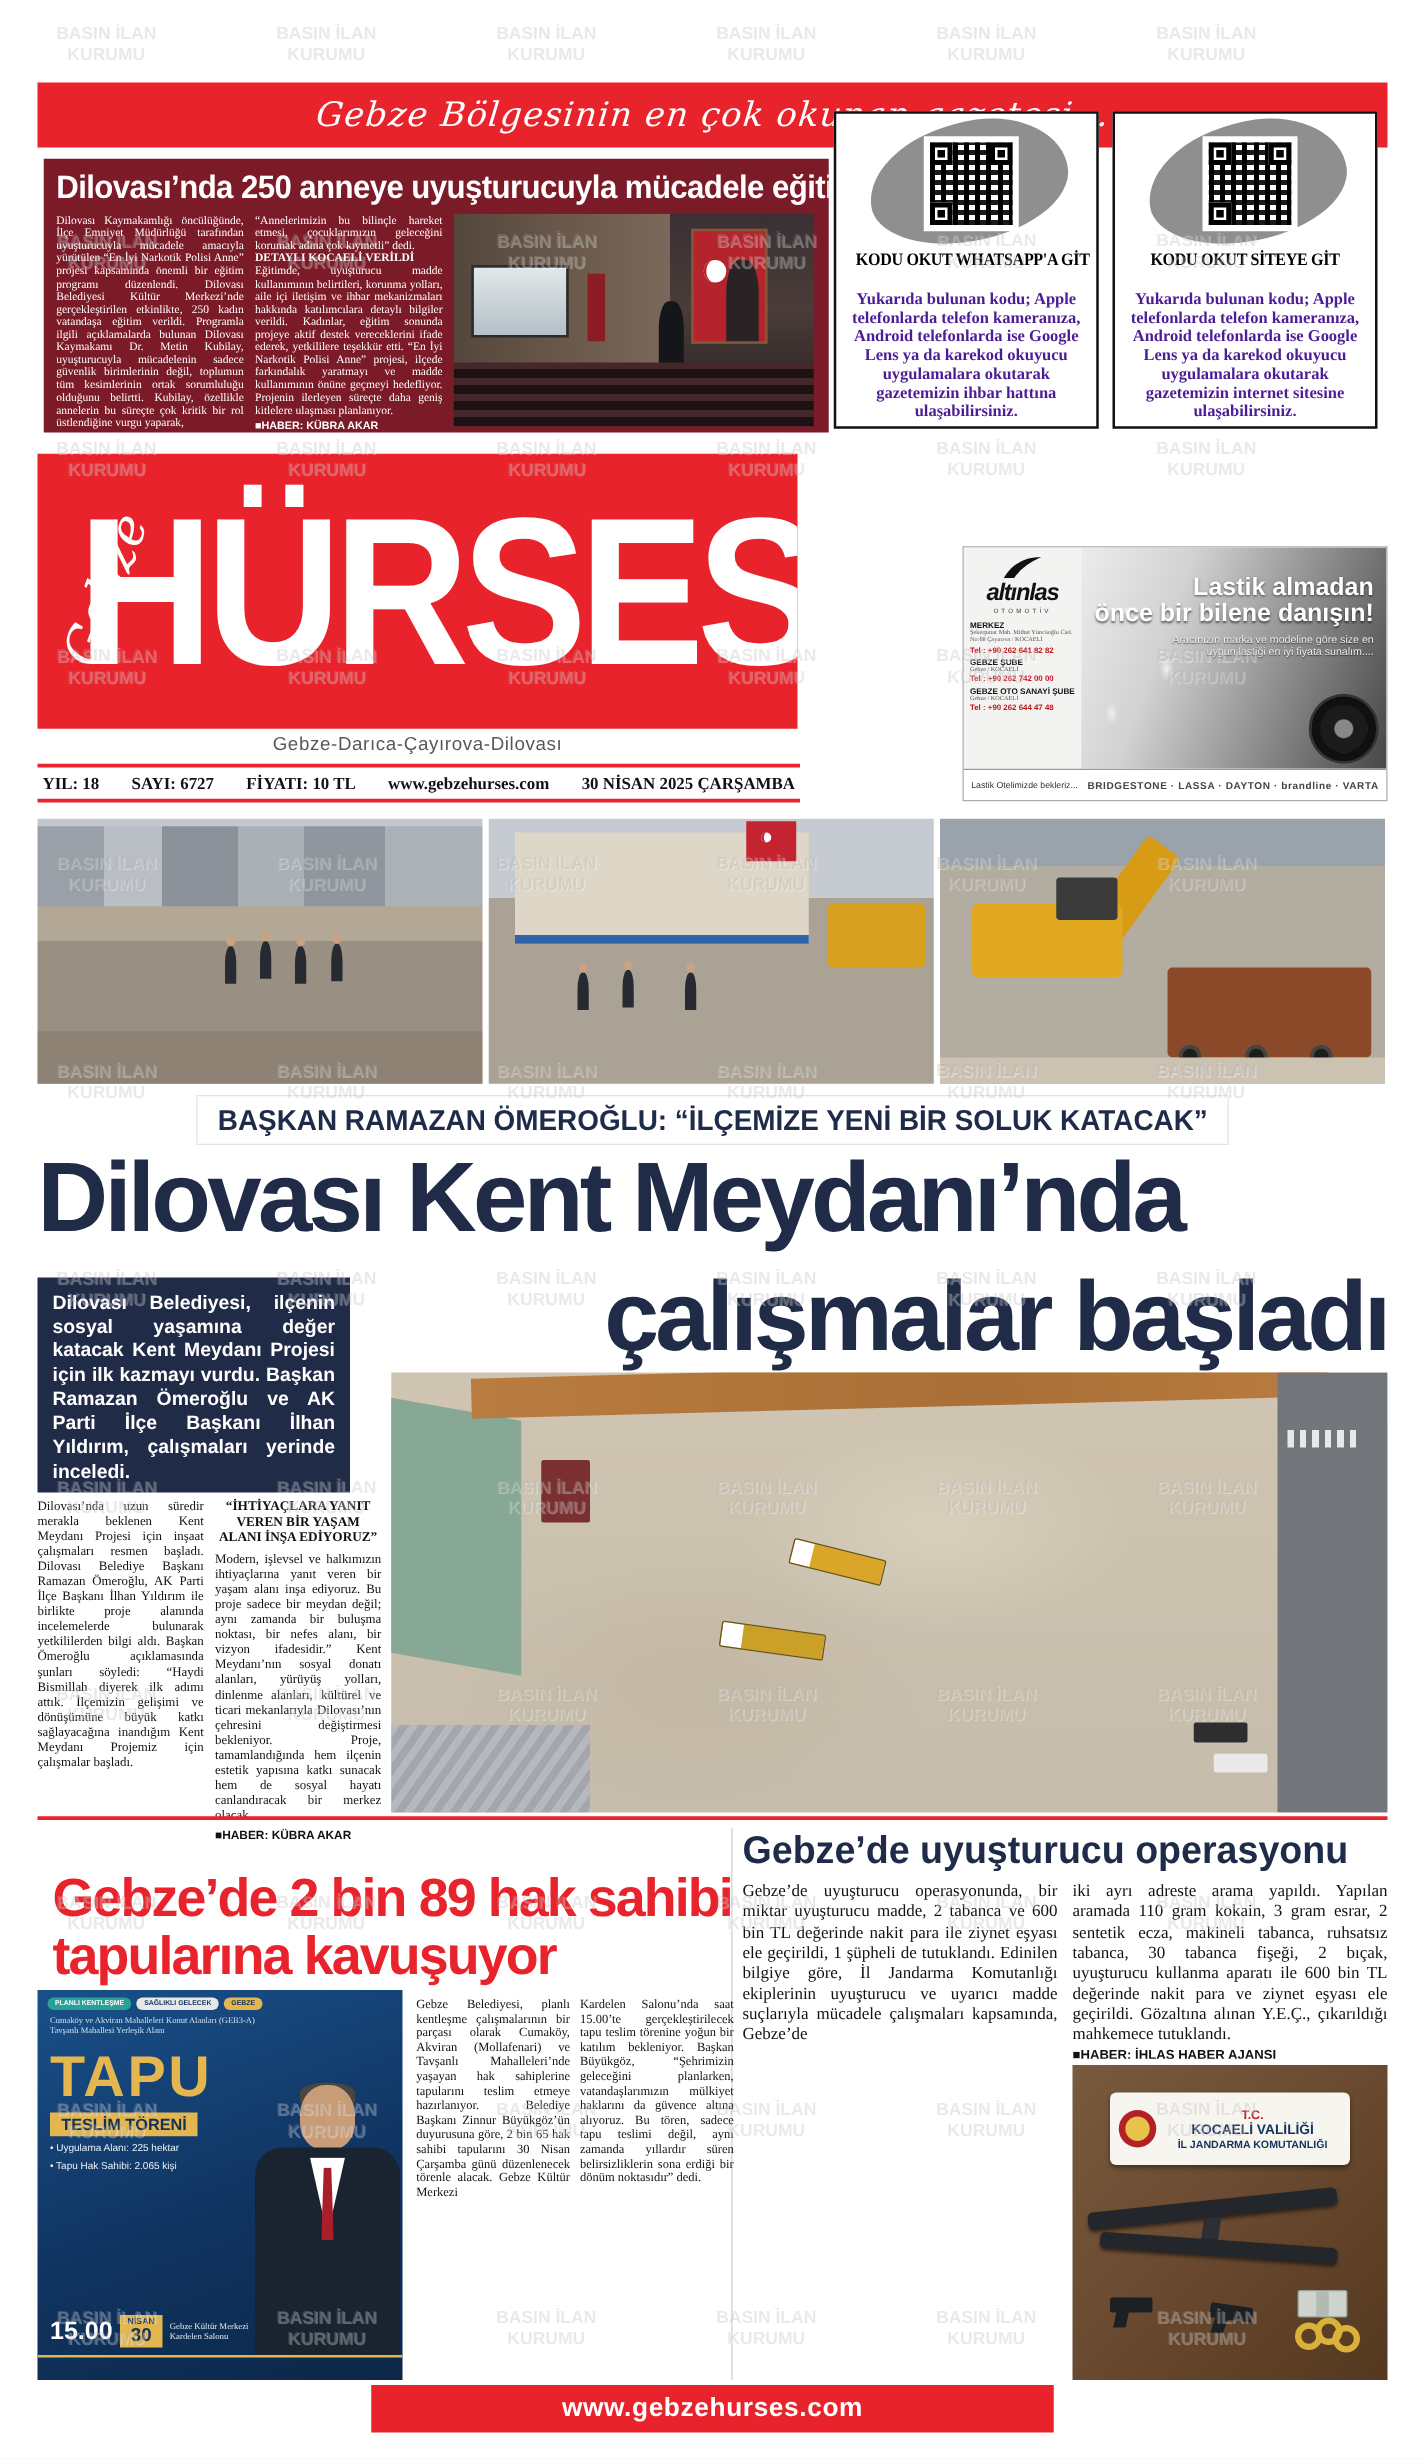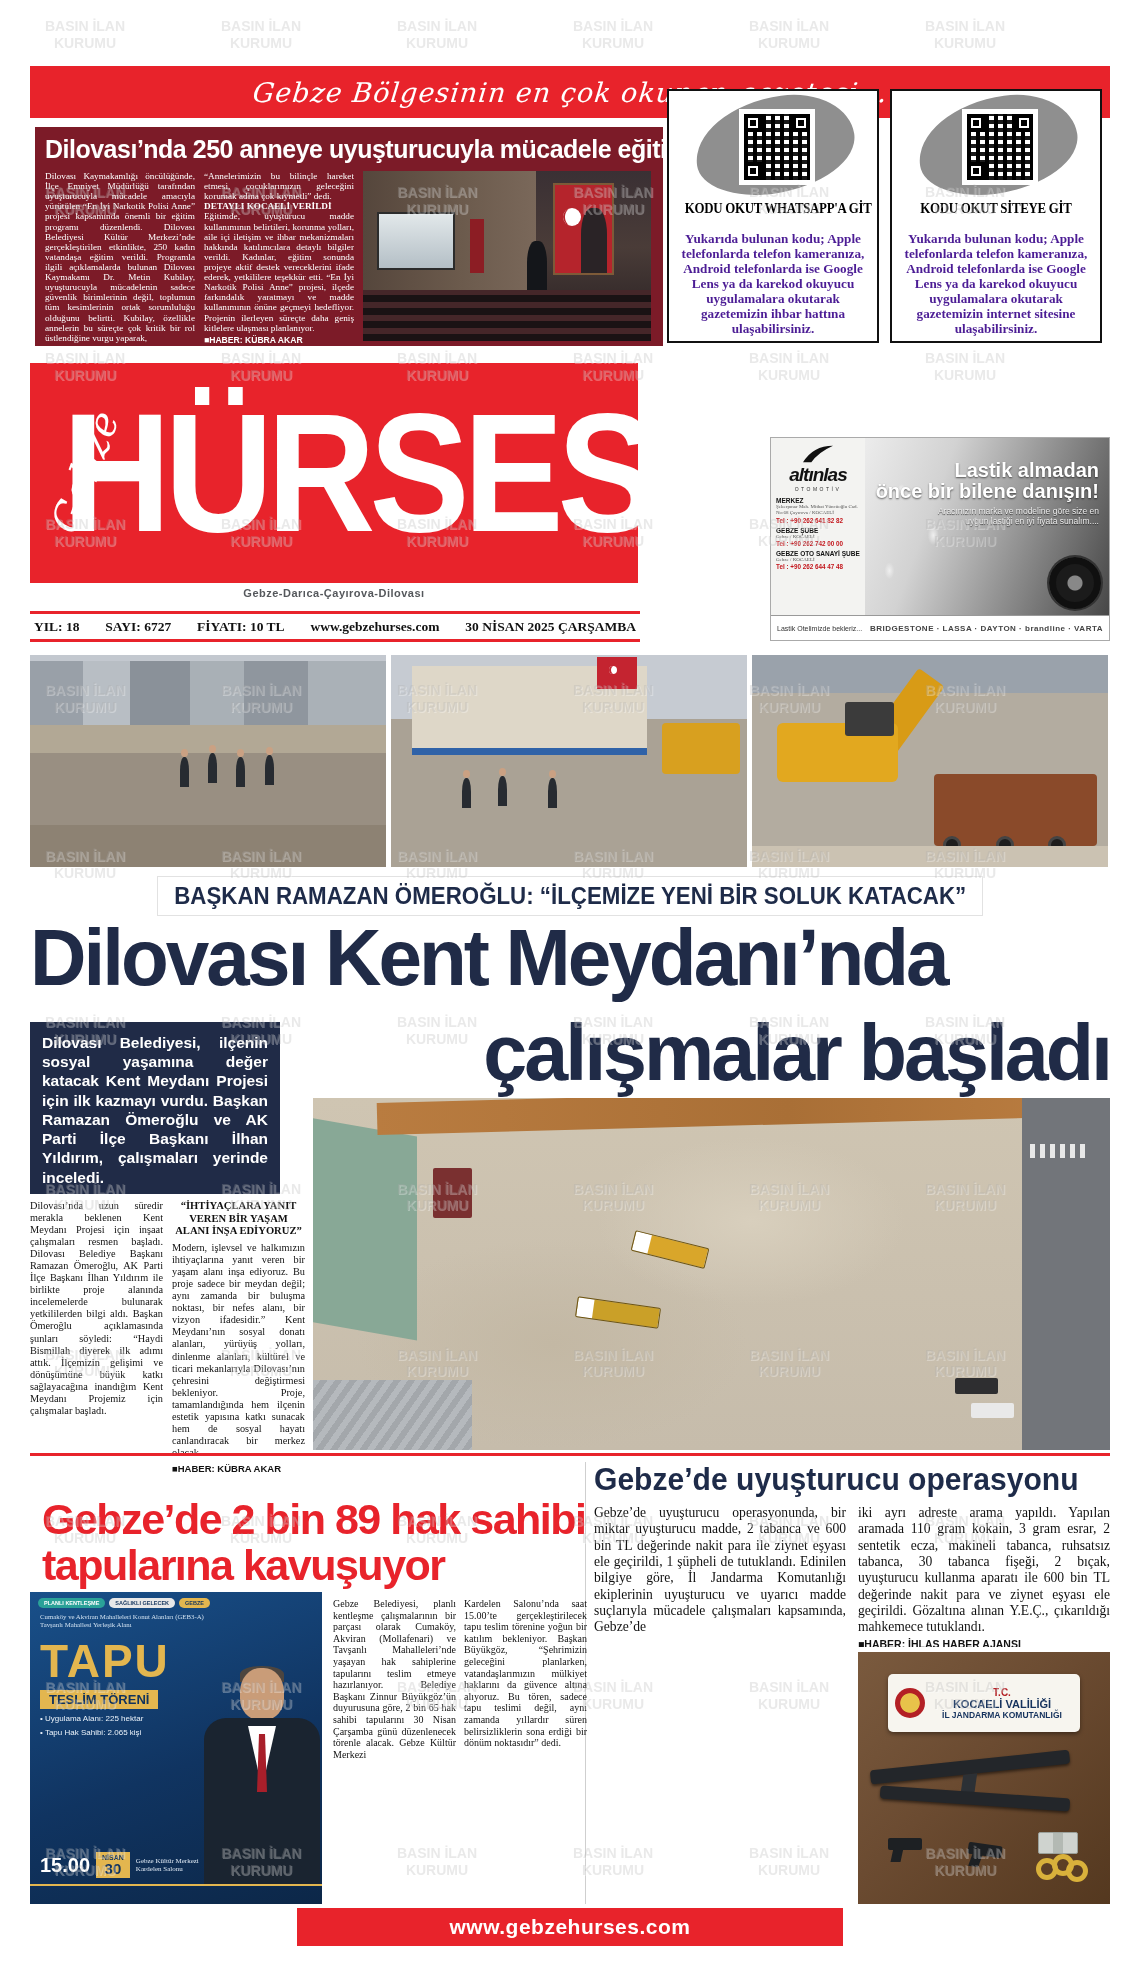--- a/index.html
+++ b/index.html
@@ -48,21 +48,21 @@
   .qr-f::after { content:""; position:absolute; left:2px; top:2px; width:6px; height:6px; background:#000; }
   .qr-f.tl { left:5px; top:5px; } .qr-f.tr { right:5px; top:5px; } .qr-f.bl { left:5px; bottom:5px; }
   .qr-title { font-weight:bold; font-size:14px; letter-spacing:-0.3px; white-space:nowrap; transform:scaleX(.92); transform-origin:center; }
   .qr-text { font-weight:bold; font-size:13.2px; line-height:1.14; color:#4c1d95; margin-top:14px;font-family:Liberation Serif, serif; }
 
   
   #mast { left:30px; top:363px; width:608px; height:220px; background:#e8232b; overflow:hidden; display:flex; align-items:center; justify-content:center; }
   #mast .logo { font-family:"Liberation Sans", sans-serif; font-weight:bold; font-size:150px; letter-spacing:-6px; color:#fff; padding-left:46px; transform:scaleY(1.12); }
   #mast .script { position:absolute; left:-8px; top:86px; font-family:"DejaVu Serif", serif; font-style:italic; font-size:40px; color:#fff; transform:rotate(-70deg); }
   #mast-sub { left:30px; top:587px; width:608px; text-align:center; font-family:"Liberation Sans", sans-serif;
-    font-weight:bold; font-size:11px; color:#55585c; letter-spacing:.5px; }
+    font-weight:normal; font-size:15px; color:#55585c; letter-spacing:.5px; }
   #infobar { left:30px; top:611px; width:610px; height:31px; border-top:3px solid #e8232b; border-bottom:3px solid #e8232b;
     display:flex; align-items:center; justify-content:space-between; padding:0 4px; font-weight:bold; font-size:13.5px; color:#111; }
 
   
   #ad { left:770px; top:437px; width:340px; height:204px; border:1px solid #aaa; background:#fff; display:flex; flex-direction:column; overflow:hidden; }
   #ad .ad-main { display:flex; flex:1; }
   #ad .ad-left { width:94px; background:#f3f3f1; padding:6px 5px 2px 5px; text-align:center; }
   .wing-icon { display:block; margin:0 auto; }
   #ad .brand { font-family:"Liberation Sans", sans-serif; font-weight:bold; font-style:italic; font-size:19px; letter-spacing:-1px; color:#111; }
   #ad .brand-sub { font-family:"Liberation Sans", sans-serif; font-size:5px; letter-spacing:2.5px; color:#333; margin-bottom:5px; }

